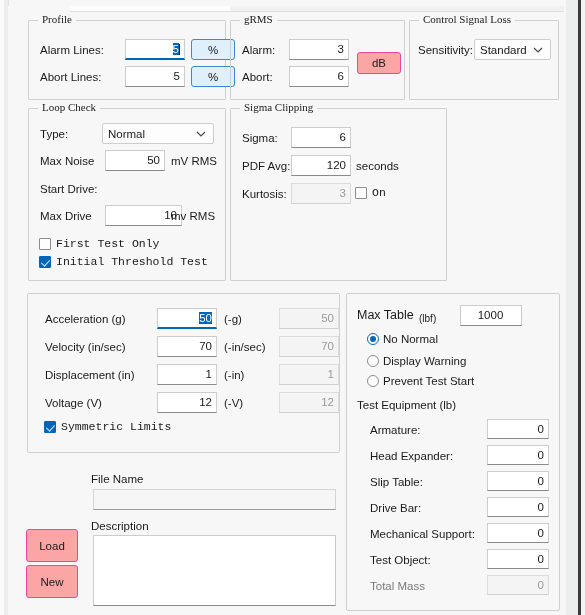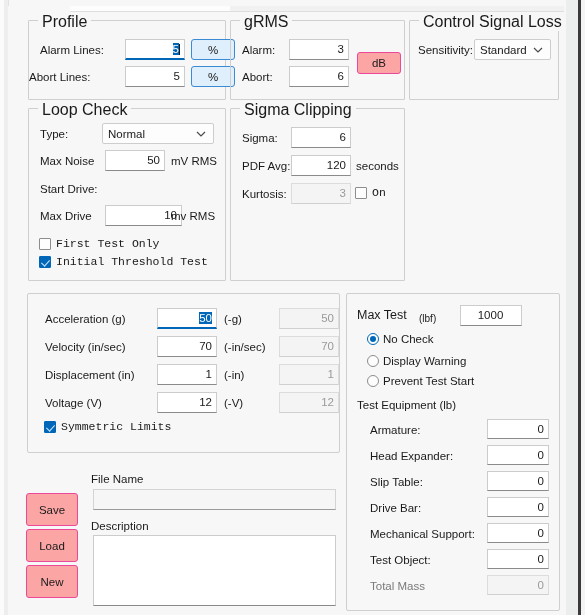--- a/index.html
+++ b/index.html
@@ -63,23 +63,24 @@
     position: absolute;
     border: 1px solid #cfcfcf;
     background: transparent;
     border-radius: 1px;
   }
   .gb > .gb-title {
     position: absolute;
     top: -8px; left: 9px;
     background: #f7f7f7;
     padding: 0 4px;
-    font-size: 16px;
+    font-size: 11px;
     color: #1a1a1a;
     white-space: nowrap;
+    font-family: Liberation Serif, serif;
   }
   .plainbox {
     position: absolute;
     border: 1px solid #cfcfcf;
     border-radius: 2px;
     background: transparent;
   }
 
   .lbl {
     position: absolute;
@@ -249,21 +250,21 @@
     <div class="tabstrip"></div>
     <div class="tabstrip2"></div>
 
     <div class="gb" style="left:20px; top:14px; width:196px; height:78px;">
       <span class="gb-title">Profile</span>
 
       <span class="lbl" style="left:11px; top:22px;">Alarm Lines:</span>
       <div class="tf focused" style="left:96px; top:18px; width:60px; height:21px;"><span class="sel">5</span><span class="caret"></span></div>
       <div class="btn accent" style="left:162px; top:18px; width:44px; height:21px;">%</div>
 
-      <span class="lbl" style="left:0; top:49px;">Abort Lines:</span>
+      <span class="lbl" style="left:11px; top:49px;">Abort Lines:</span>
       <div class="tf" style="left:96px; top:45px; width:60px; height:21px;">5</div>
       <div class="btn accent" style="left:162px; top:45px; width:44px; height:21px;">%</div>
     </div>
 
     <div class="gb" style="left:222px; top:14px; width:173px; height:78px;">
       <span class="gb-title">gRMS</span>
 
       <span class="lbl" style="left:11px; top:22px;">Alarm:</span>
       <div class="tf" style="left:58px; top:18px; width:60px; height:21px;">3</div>
 
@@ -313,21 +314,21 @@
       <div class="cbrow" style="left:10px; top:128px;">
         <span class="cbbox"></span>
         <span class="cblab">First Test Only</span>
       </div>
       <div class="cbrow" style="left:10px; top:146px;">
         <span class="cbbox on"></span>
         <span class="cblab">Initial Threshold Test</span>
       </div>
     </div>
 
-    <div class="gb" style="left:222px; top:102px; width:173px; height:171px;">
+    <div class="gb" style="left:222px; top:102px; width:173px; height:171px;padding-left:42px;">
       <span class="gb-title">Sigma Clipping</span>
 
       <span class="lbl" style="left:11px; top:22px;">Sigma:</span>
       <div class="tf" style="left:60px; top:18px; width:60px; height:21px;">6</div>
 
       <span class="lbl" style="left:11px; top:50px;">PDF Avg:</span>
       <div class="tf" style="left:60px; top:46px; width:60px; height:21px;">120</div>
       <span class="lbl" style="left:125px; top:50px;">seconds</span>
 
       <span class="lbl" style="left:11px; top:78px;">Kurtosis:</span>
@@ -361,27 +362,27 @@
       <div class="tf disabled" style="left:251px; top:98px; width:60px; height:21px;">12</div>
 
       <div class="cbrow" style="left:16px; top:126px;">
         <span class="cbbox on"></span>
         <span class="cblab">Symmetric Limits</span>
       </div>
     </div>
 
     <div class="plainbox" style="left:338px; top:287px; width:212px; height:316px;">
 
-      <span class="lbl big" style="left:10px; top:14px;">Max Test</span>
+      <span class="lbl big" style="left:10px; top:14px;">Max Table</span>
       <span class="lbl small" style="left:72px; top:18px;">(lbf)</span>
       <div class="tf" style="left:113px; top:11px; width:62px; height:21px; text-align:center;">1000</div>
 
       <div class="rbrow" style="left:20px; top:38px;">
         <span class="rbbox on"></span>
-        <span class="rblab">No Check</span>
+        <span class="rblab">No Normal</span>
       </div>
       <div class="rbrow" style="left:20px; top:60px;">
         <span class="rbbox"></span>
         <span class="rblab">Display Warning</span>
       </div>
       <div class="rbrow" style="left:20px; top:80px;">
         <span class="rbbox"></span>
         <span class="rblab">Prevent Test Start</span>
       </div>
 
@@ -403,21 +404,20 @@
       <div class="tf" style="left:140px; top:229px; width:62px; height:20px;">0</div>
 
       <span class="lbl" style="left:23px; top:259px;">Test Object:</span>
       <div class="tf" style="left:140px; top:255px; width:62px; height:20px;">0</div>
 
       <span class="lbl lbl-dim" style="left:23px; top:285px;">Total Mass</span>
       <div class="tf disabled" style="left:140px; top:281px; width:62px; height:20px;">0</div>
     </div>
 
     <div style="position:absolute; left:0; top:0; width:558px; height:609px; pointer-events:none;">
-      <div class="btn" style="left:18px; top:487px; width:52px; height:33px; line-height:33px; pointer-events:auto;">Save</div>
       <div class="btn" style="left:18px; top:523px; width:52px; height:33px; line-height:33px; pointer-events:auto;">Load</div>
       <div class="btn" style="left:18px; top:559px; width:52px; height:33px; line-height:33px; pointer-events:auto;">New</div>
 
       <span class="lbl" style="left:83px; top:466px;">File Name</span>
       <div class="tf empty-ro" style="left:85px; top:483px; width:243px; height:21px; pointer-events:auto;"></div>
 
       <span class="lbl" style="left:83px; top:513px;">Description</span>
       <div class="textarea" style="left:85px; top:529px; width:243px; height:71px; pointer-events:auto;"></div>
     </div>
 

